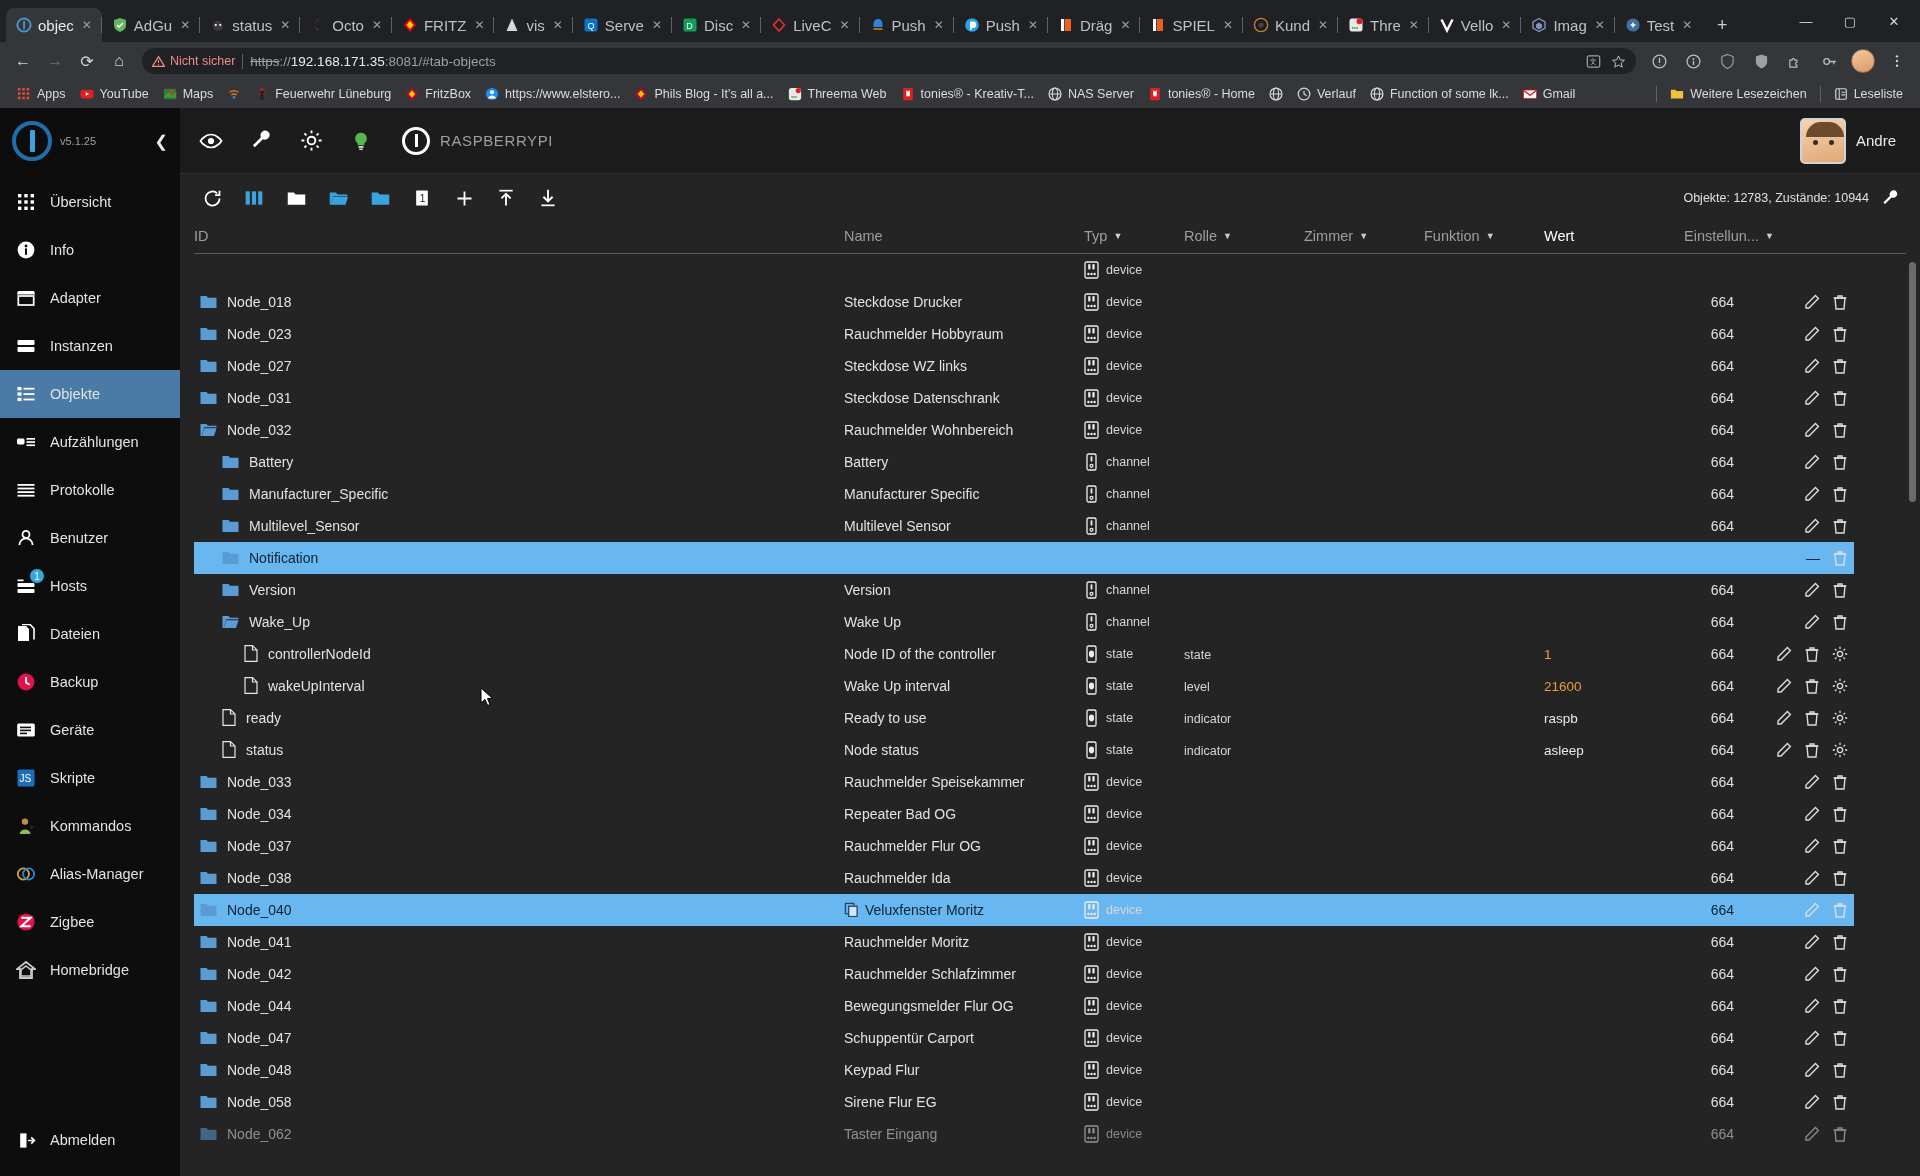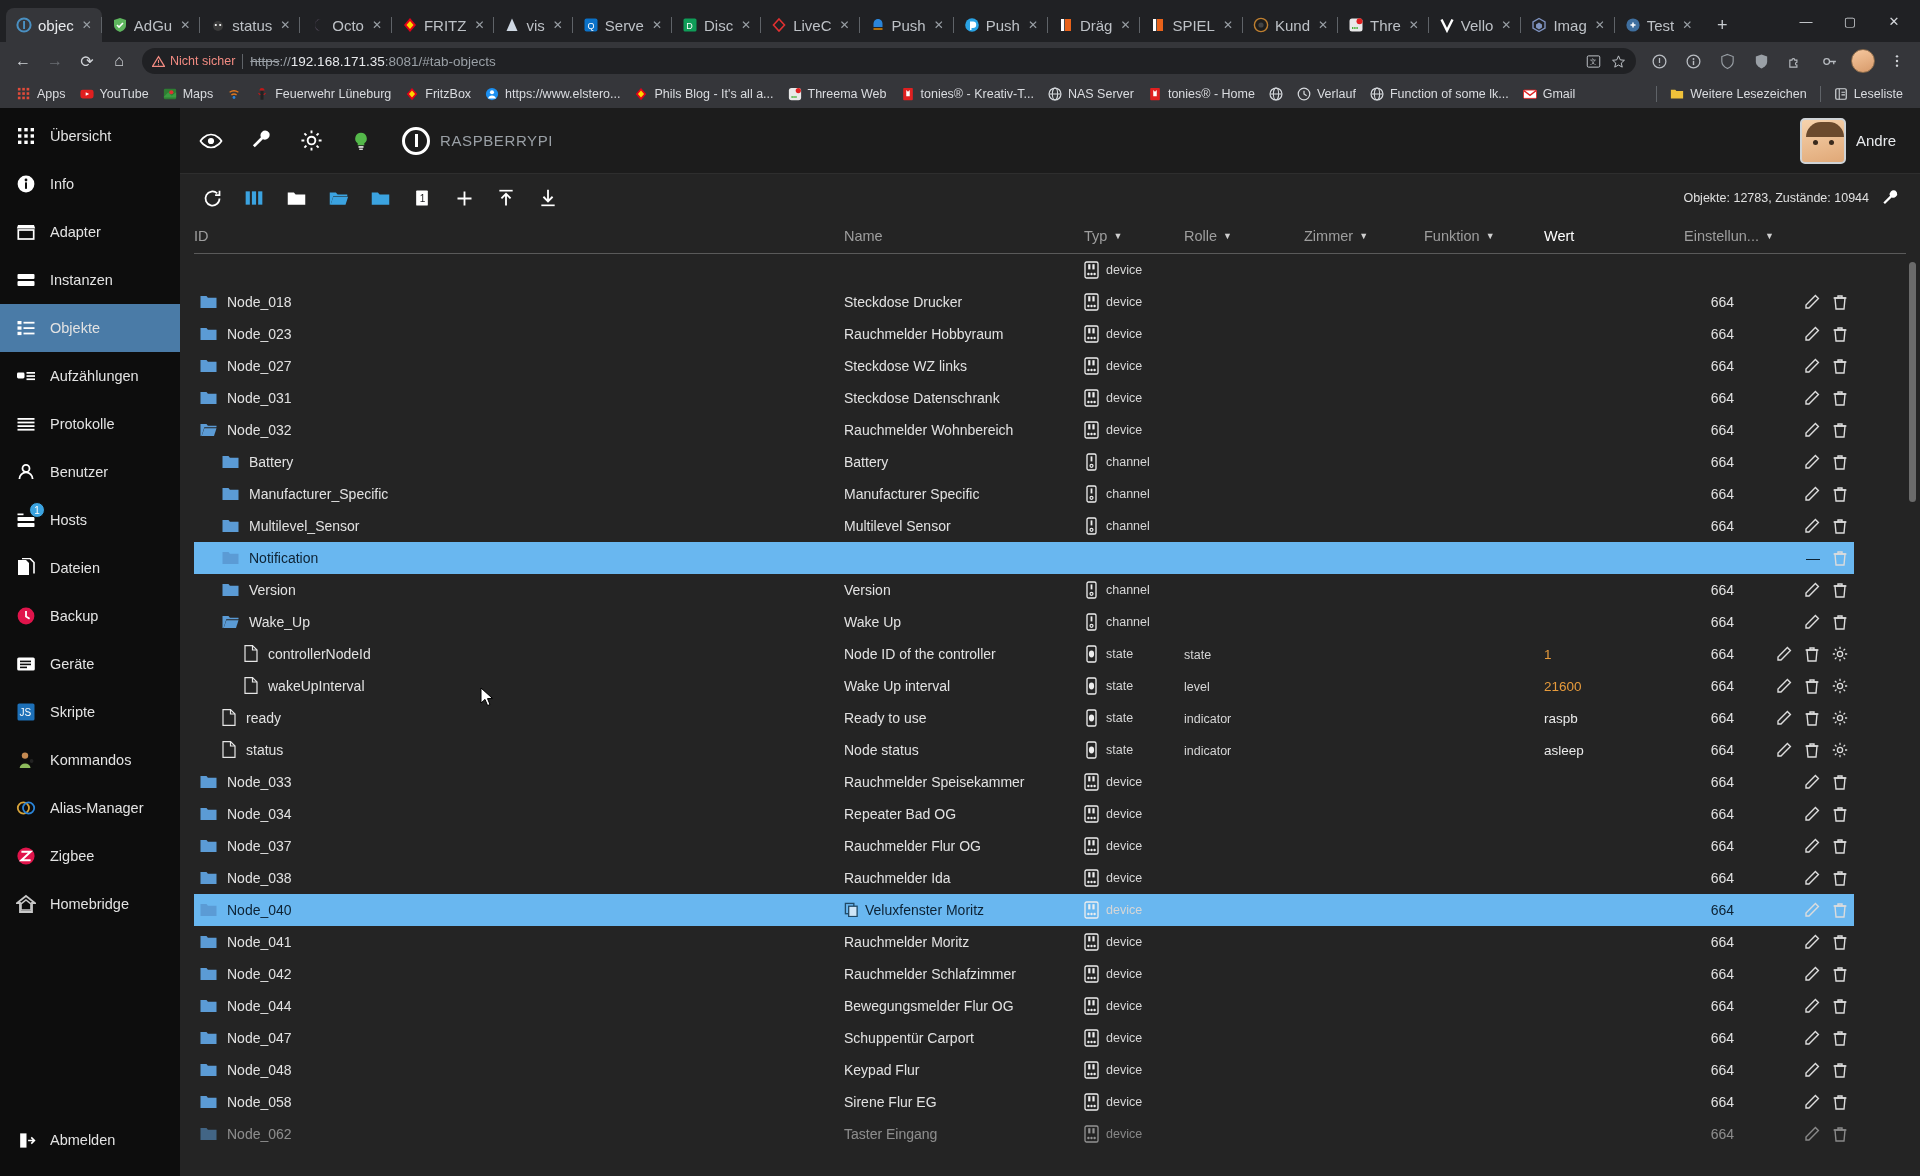--- a/index.html
+++ b/index.html
@@ -570,20 +570,27 @@
           <path d="M8.5 6h4M8.5 9h4" stroke="#cfd3d6" stroke-width="1.2"></path>
         </svg>
       <span>Leseliste</span>
     </div>
   </div>
 </div>
 
 <div class="app">
 
   <div class="sidebar">
+    <div class="brand">
+      <span class="logo-o">
+          <span class="logo-bar"></span>
+        </span>
+      <span class="ver">v5.1.25</span>
+      <span class="collapse">❮</span>
+    </div>
     <div class="navlist" id="nav-host">
         <div class="nav-item">
           <span class="nav-ic">
             <svg width="20" height="20" viewBox="0 0 20 20">
               <g fill="#fff">
                 <rect x="2" y="2" width="3.4" height="3.4"></rect>
                 <rect x="8.3" y="2" width="3.4" height="3.4"></rect>
                 <rect x="14.6" y="2" width="3.4" height="3.4"></rect>
                 <rect x="2" y="8.3" width="3.4" height="3.4"></rect>
                 <rect x="8.3" y="8.3" width="3.4" height="3.4"></rect>

